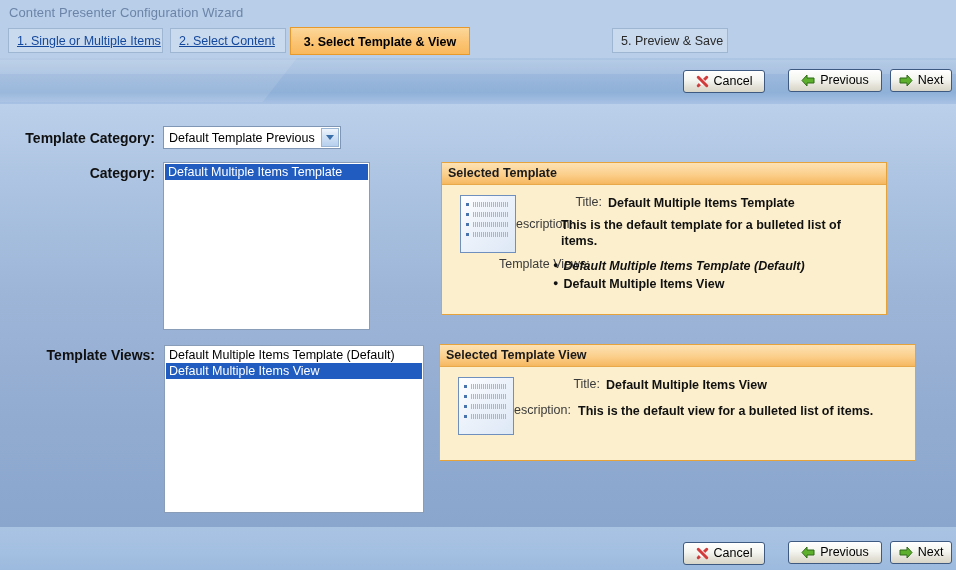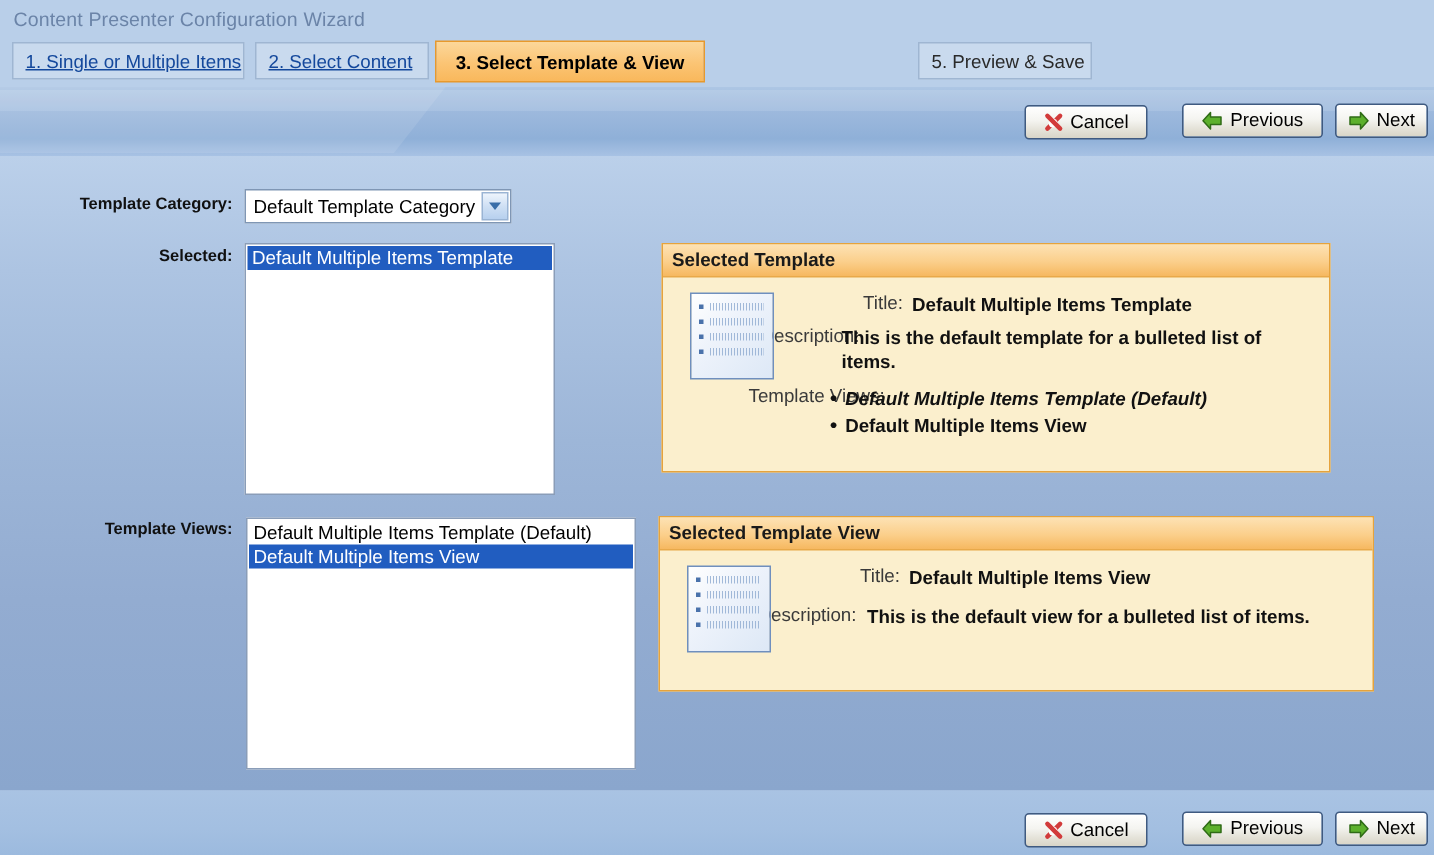--- a/index.html
+++ b/index.html
@@ -82,21 +82,21 @@
   .ico-arrow{width:14px;height:13px;position:relative;flex:0 0 14px;}
   .ico-arrow svg{display:block;}
 
   
   .main{
     position:absolute;left:0;top:104px;width:956px;height:423px;
     background:linear-gradient(to bottom,#bbd0ea 0%,#adc4e2 18%,#9db6d8 45%,#93acd1 70%,#8aa6cd 100%);
   }
 
   .fieldlabel{
-    position:absolute;font-size:11px;font-weight:bold;color:#101010;
+    position:absolute;font-size:14px;font-weight:bold;color:#101010;
     text-align:right;white-space:nowrap;
   }
 
   
   .dropdown{
     position:absolute;box-sizing:border-box;height:23px;
     border:1px solid #7f96b4;background:#ffffff;
     display:flex;align-items:center;cursor:pointer;
   }
   .dropdown .dval{flex:1;font-size:12.5px;color:#000;padding-left:5px;white-space:nowrap;}
@@ -213,27 +213,27 @@
       </span>
       <span class="lbl">Next</span>
     </div>
   </div>
 
   <div class="main">
 
     <div class="fieldlabel" style="left:20px;top:26px;width:135px;">Template Category:</div>
 
     <div class="dropdown" style="left:163px;top:22px;width:178px;">
-      <span class="dval">Default Template Category</span>
+      <span class="dval">Default Template Previous</span>
       <span class="darrow">
           <span></span>
         </span>
     </div>
 
-    <div class="fieldlabel" style="left:20px;top:61px;width:135px;">Selected:</div>
+    <div class="fieldlabel" style="left:20px;top:61px;width:135px;">Category:</div>
 
     <div class="listbox" style="left:163px;top:58px;width:207px;height:168px;">
       <div class="lb-item sel">Default Multiple Items Template</div>
     </div>
 
     <div class="panel" style="left:441px;top:58px;width:446px;height:153px;">
       <div class="panel-hd">Selected Template</div>
       <div class="panel-bd" style="height:130px;">
         <div class="thumb" style="left:18px;top:10px;">
           <div class="row">

